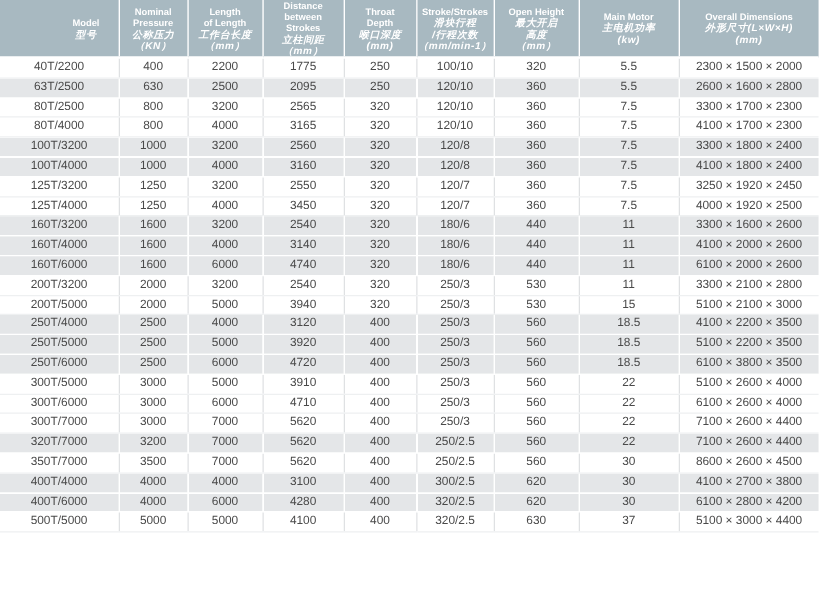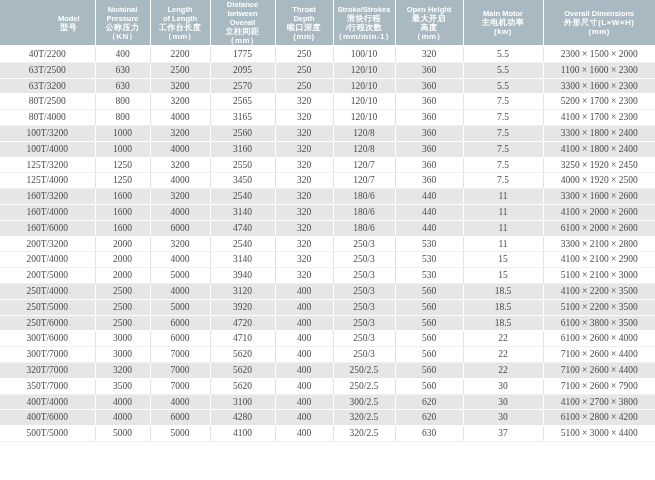--- a/index.html
+++ b/index.html
@@ -10,30 +10,30 @@
   table{border-collapse:collapse;table-layout:fixed;width:655px;}
   thead th{
     background:var(--header-bg,#a8b9c1);
     color:var(--header-text,#ffffff);
     font-size:7.5px;font-weight:bold;line-height:9px;
     height:44px;vertical-align:middle;text-align:center;
     padding:0 1px;border-left:1px solid #ffffff;border-bottom:2px solid #ffffff;
   }
   thead th:first-child{border-left:none;padding-left:44px;}
   thead th .h-line{display:block;}
-  thead th .h-zh{font-size:8px;letter-spacing:0.5px;}
+  thead th .h-zh{font-size:8px;letter-spacing:0.5px;font-style:italic;}
   tbody td{
     height:14.8px;line-height:14.8px;padding:0;
     text-align:center;vertical-align:middle;
     font-size:9.5px;color:var(--text,#4a4a4a);
     border-left:1px solid var(--grid,#dfe1e3);
     white-space:nowrap;overflow:hidden;
   }
   tbody td:first-child{border-left:none;}
-  tbody tr{background:var(--row-bg,#ffffff);font-family:Liberation Serif, serif;}
+  tbody tr{background:var(--row-bg,#ffffff);}
   tbody tr.shaded{background:var(--row-shaded,#e4e6e8);}
   tbody tr td{border-bottom:1px solid #eef0f1;}
   tbody tr.shaded td{border-bottom:1px solid #ffffff;border-left:1px solid #ffffff;}
   tbody tr.shaded td:first-child{border-left:none;}
 </style>
 </head>
 <body>
 
 <div id="viewport">
   <table>
@@ -62,21 +62,21 @@
           </th>
           <th>
             <span class="h-line">Length</span>
             <span class="h-line">of Length</span>
             <span class="h-line h-zh">工作台长度</span>
             <span class="h-line h-zh">（mm）</span>
           </th>
           <th>
             <span class="h-line">Distance</span>
             <span class="h-line">between</span>
-            <span class="h-line">Overall</span>
+            <span class="h-line">Strokes</span>
             <span class="h-line h-zh">立柱间距（mm）</span>
           </th>
           <th>
             <span class="h-line">Throat</span>
             <span class="h-line">Depth</span>
             <span class="h-line h-zh">喉口深度</span>
             <span class="h-line h-zh">(mm)</span>
           </th>
           <th>
             <span class="h-line">Stroke/Strokes</span>
@@ -116,43 +116,32 @@
         </tr>
         <tr class="shaded">
           <td>63T/2500</td>
           <td>630</td>
           <td>2500</td>
           <td>2095</td>
           <td>250</td>
           <td>120/10</td>
           <td>360</td>
           <td>5.5</td>
-          <td>1100 × 1600 × 2300</td>
-        </tr>
-        <tr class="shaded">
-          <td>63T/3200</td>
-          <td>630</td>
-          <td>3200</td>
-          <td>2570</td>
-          <td>250</td>
-          <td>120/10</td>
-          <td>360</td>
-          <td>5.5</td>
-          <td>3300 × 1600 × 2300</td>
+          <td>2600 × 1600 × 2800</td>
         </tr>
         <tr>
           <td>80T/2500</td>
           <td>800</td>
           <td>3200</td>
           <td>2565</td>
           <td>320</td>
           <td>120/10</td>
           <td>360</td>
           <td>7.5</td>
-          <td>5200 × 1700 × 2300</td>
+          <td>3300 × 1700 × 2300</td>
         </tr>
         <tr>
           <td>80T/4000</td>
           <td>800</td>
           <td>4000</td>
           <td>3165</td>
           <td>320</td>
           <td>120/10</td>
           <td>360</td>
           <td>7.5</td>
@@ -240,31 +229,20 @@
           <td>2000</td>
           <td>3200</td>
           <td>2540</td>
           <td>320</td>
           <td>250/3</td>
           <td>530</td>
           <td>11</td>
           <td>3300 × 2100 × 2800</td>
         </tr>
         <tr>
-          <td>200T/4000</td>
-          <td>2000</td>
-          <td>4000</td>
-          <td>3140</td>
-          <td>320</td>
-          <td>250/3</td>
-          <td>530</td>
-          <td>15</td>
-          <td>4100 × 2100 × 2900</td>
-        </tr>
-        <tr>
           <td>200T/5000</td>
           <td>2000</td>
           <td>5000</td>
           <td>3940</td>
           <td>320</td>
           <td>250/3</td>
           <td>530</td>
           <td>15</td>
           <td>5100 × 2100 × 3000</td>
         </tr>
@@ -295,20 +273,31 @@
           <td>2500</td>
           <td>6000</td>
           <td>4720</td>
           <td>400</td>
           <td>250/3</td>
           <td>560</td>
           <td>18.5</td>
           <td>6100 × 3800 × 3500</td>
         </tr>
         <tr>
+          <td>300T/5000</td>
+          <td>3000</td>
+          <td>5000</td>
+          <td>3910</td>
+          <td>400</td>
+          <td>250/3</td>
+          <td>560</td>
+          <td>22</td>
+          <td>5100 × 2600 × 4000</td>
+        </tr>
+        <tr>
           <td>300T/6000</td>
           <td>3000</td>
           <td>6000</td>
           <td>4710</td>
           <td>400</td>
           <td>250/3</td>
           <td>560</td>
           <td>22</td>
           <td>6100 × 2600 × 4000</td>
         </tr>
@@ -336,21 +325,21 @@
         </tr>
         <tr>
           <td>350T/7000</td>
           <td>3500</td>
           <td>7000</td>
           <td>5620</td>
           <td>400</td>
           <td>250/2.5</td>
           <td>560</td>
           <td>30</td>
-          <td>7100 × 2600 × 7900</td>
+          <td>8600 × 2600 × 4500</td>
         </tr>
         <tr class="shaded">
           <td>400T/4000</td>
           <td>4000</td>
           <td>4000</td>
           <td>3100</td>
           <td>400</td>
           <td>300/2.5</td>
           <td>620</td>
           <td>30</td>

